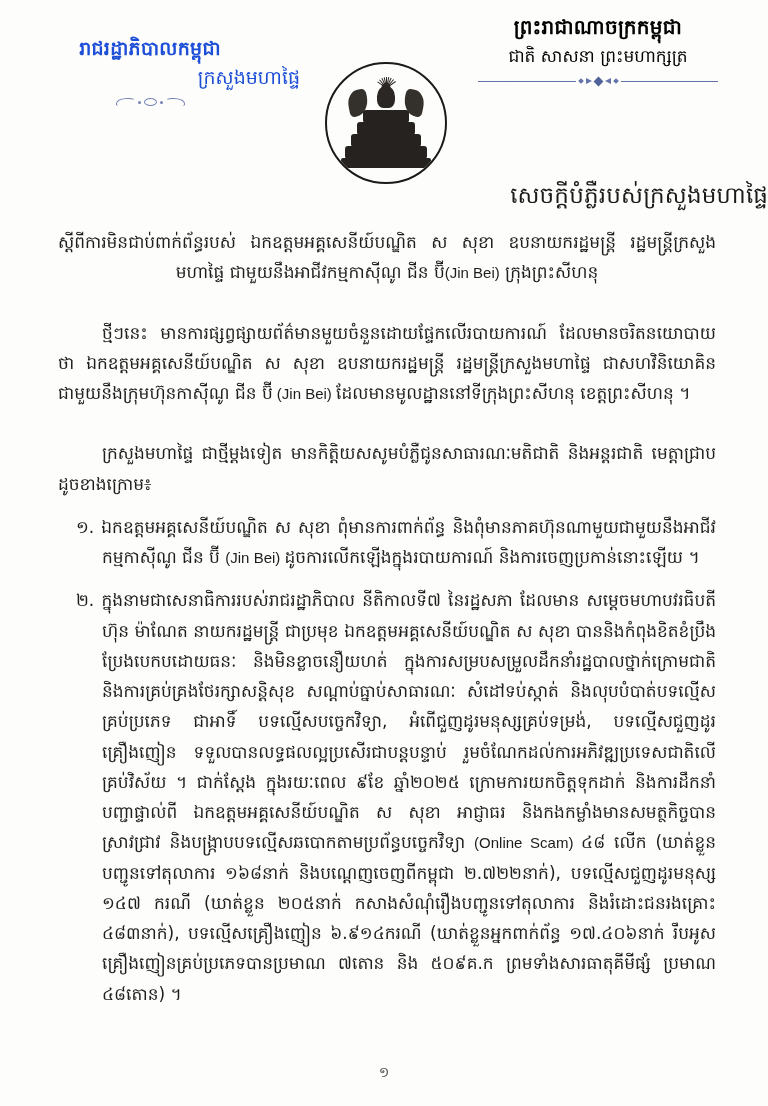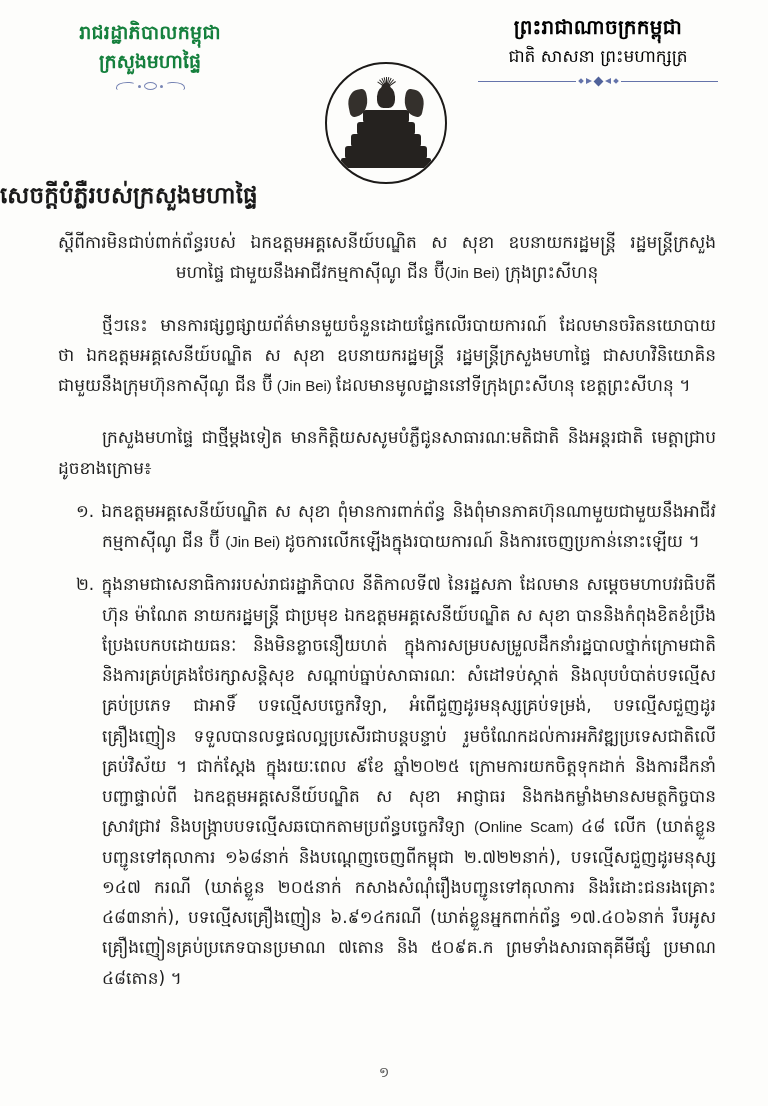--- a/index.html
+++ b/index.html
@@ -20,45 +20,46 @@
   }
 
   
   .header {
     position: relative;
     height: 175px;
   }
   .hdr-left {
     position: absolute;
     left: 0;
-    top: 18px;
+    top: 34px;
     width: 300px;
     text-align: center;
-    color: #15803d;
+    color: #1d4ed8;
   }
   .hdr-right {
     position: absolute;
     right: 10px;
     top: 12px;
     width: 320px;
     text-align: center;
     color: #000000;
   }
   .kh-title-1 {
     font-size: 19px;
     font-weight: bold;
     letter-spacing: .3px;
     line-height: 1.5;
     white-space: nowrap;
   }
   .kh-title-2 {
     font-size: 19px;
-    font-weight: bold;
+    font-weight: normal;
     line-height: 1.5;
     white-space: nowrap;
+    text-align: right;
   }
   .hdr-right .kh-title-1 { font-size: 20px; }
   .hdr-right .kh-motto {
     font-size: 17px;
     line-height: 1.7;
     white-space: nowrap;
   }
   .doc-no {
     font-size: 19px;
     margin-top: 4px;
@@ -193,44 +194,44 @@
     border-radius: 3px;
   }
   .em-tier.t1 { top: 46px;  width: 46px; height: 13px; }
   .em-tier.t2 { top: 58px;  width: 58px; height: 13px; }
   .em-tier.t3 { top: 70px;  width: 70px; height: 13px; }
   .em-tier.t4 { top: 82px;  width: 82px; height: 13px; }
   .em-tier.t5 { top: 94px;  width: 90px; height: 10px; border-radius: 2px; }
 
   
   .doc-title {
-    text-align: left;
+    text-align: right;
     font-size: 23px;
-    font-weight: bold;
+    font-weight: normal;
     color: #1a1a1a;
     margin: 6px 0 14px;
     letter-spacing: .2px;
   }
   .subject {
     margin: 0 52px 0 58px;
     font-size: 17px;
     line-height: 1.75;
     color: #1d1d1d;
     text-align: justify;
     text-align-last: center;
   }
   .body-block {
     margin: 0 52px 0 58px;
     font-size: 17px;
     line-height: 1.78;
     color: #1d1d1d;
     text-align: justify;
   }
   p.para {
-    margin: 22px 0 0;
+    margin: 30px 0 0;
     text-indent: 44px;
   }
   .numbered {
     margin: 13px 0 0;
     padding-left: 44px;
     text-indent: -26px;
   }
   .b { font-weight: normal; }
   .latin {
     font-family: Liberation Sans, sans-serif;

